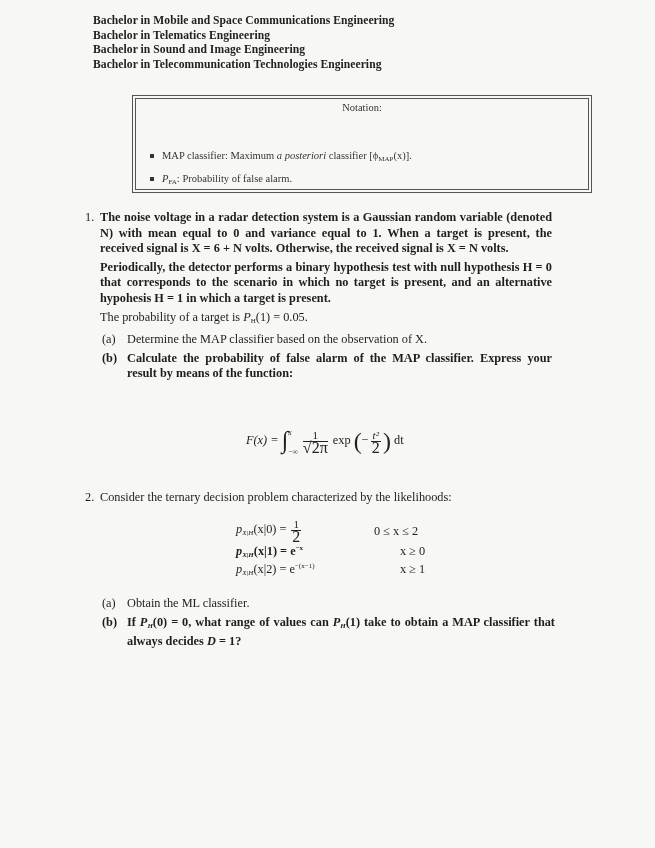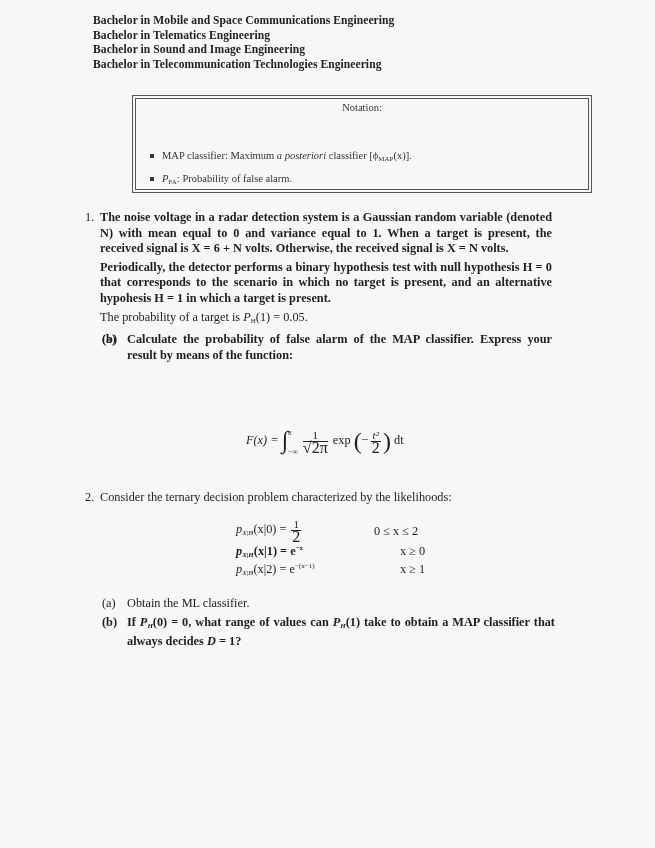--- a/index.html
+++ b/index.html
@@ -87,20 +87,21 @@
   <div class="problem" style="left:85px; top:210px; width:467px;">
     <span class="num">1.</span>
     <div style="margin-left:15px;">
       <div class="para">The noise voltage in a radar detection system is a Gaussian random variable (denoted N) with mean equal to 0 and variance equal to 1. When a target is present, the received signal is X = 6 + N volts. Otherwise, the received signal is X = N volts.</div>
       <div class="para" style="margin-top:3px;">Periodically, the detector performs a binary hypothesis test with null hypothesis H = 0 that corresponds to the scenario in which no target is present, and an alternative hypohesis H = 1 in which a target is present.</div>
       <div style="margin-top:3px;">
         <span>The probability of a target is </span><i>P</i><span class="sub">H</span><span>(1) = 0.05.</span>
       </div>
       <div style="position:relative; margin-top:3px; padding-left:27px;">
         <span class="item-label" style="left:2px;">(a)</span>
+        <span>Determine the MAP classifier based on the observation of X.</span>
       </div>
       <div class="para" style="position:relative; margin-top:3px; padding-left:27px;">
         <span class="item-label" style="left:2px;">(b)</span>
         <span>Calculate the probability of false alarm of the MAP classifier. Express your result by means of the function:</span>
       </div>
     </div>
   </div>
 
   <div class="formula" style="left:246px; top:428px;">
     <span class="math-i">F(x) =</span>

